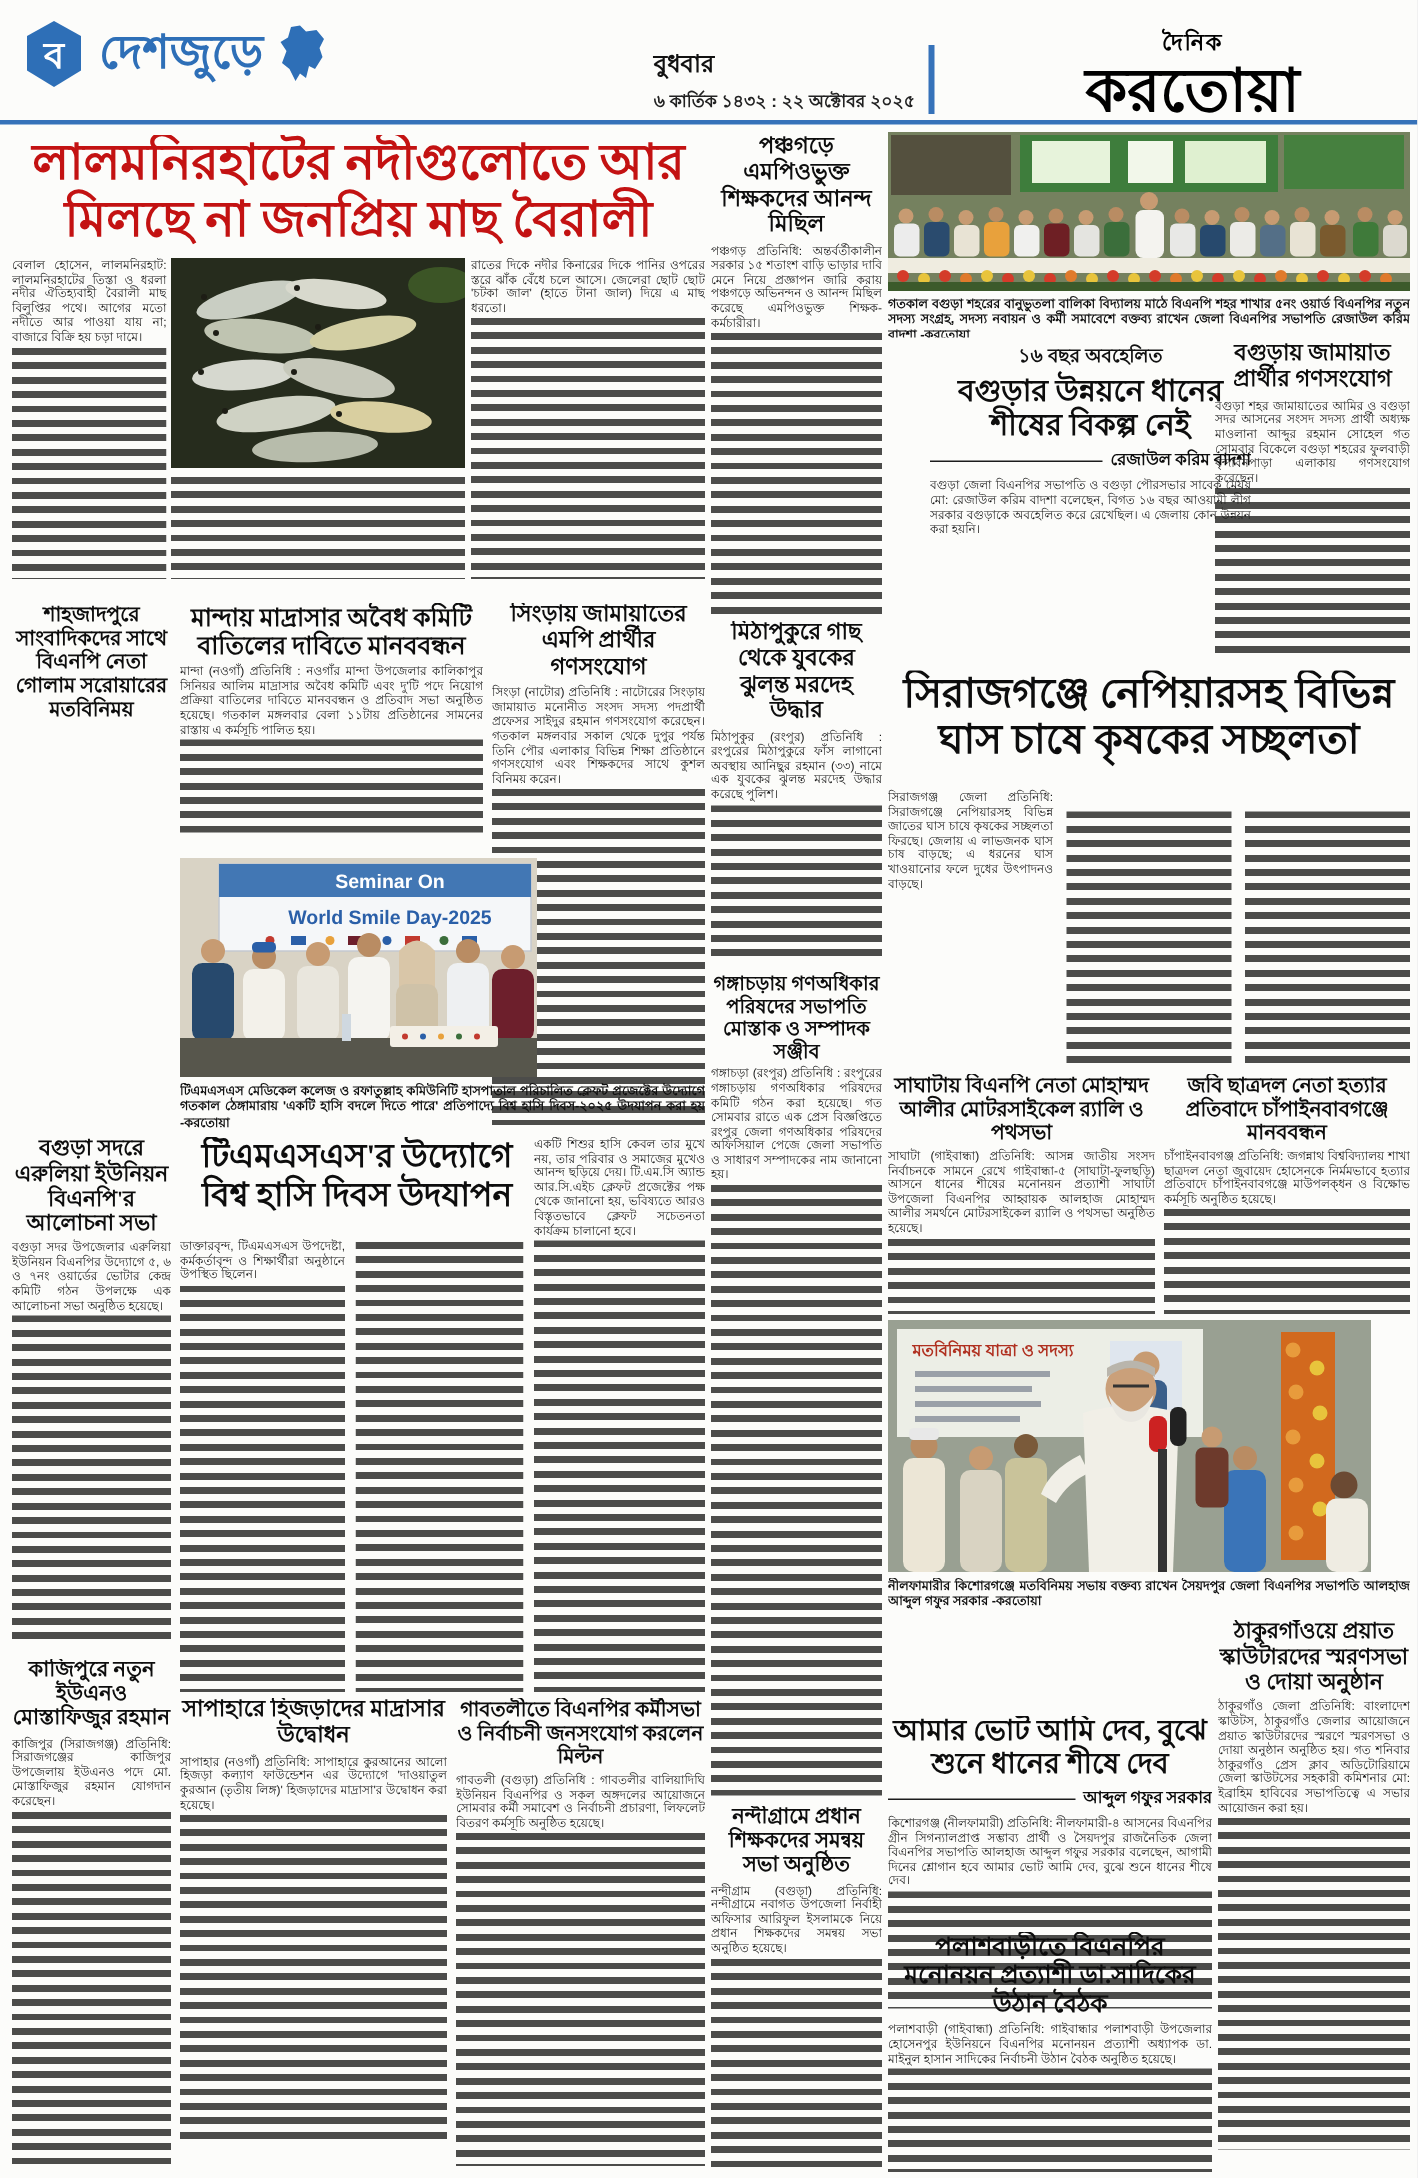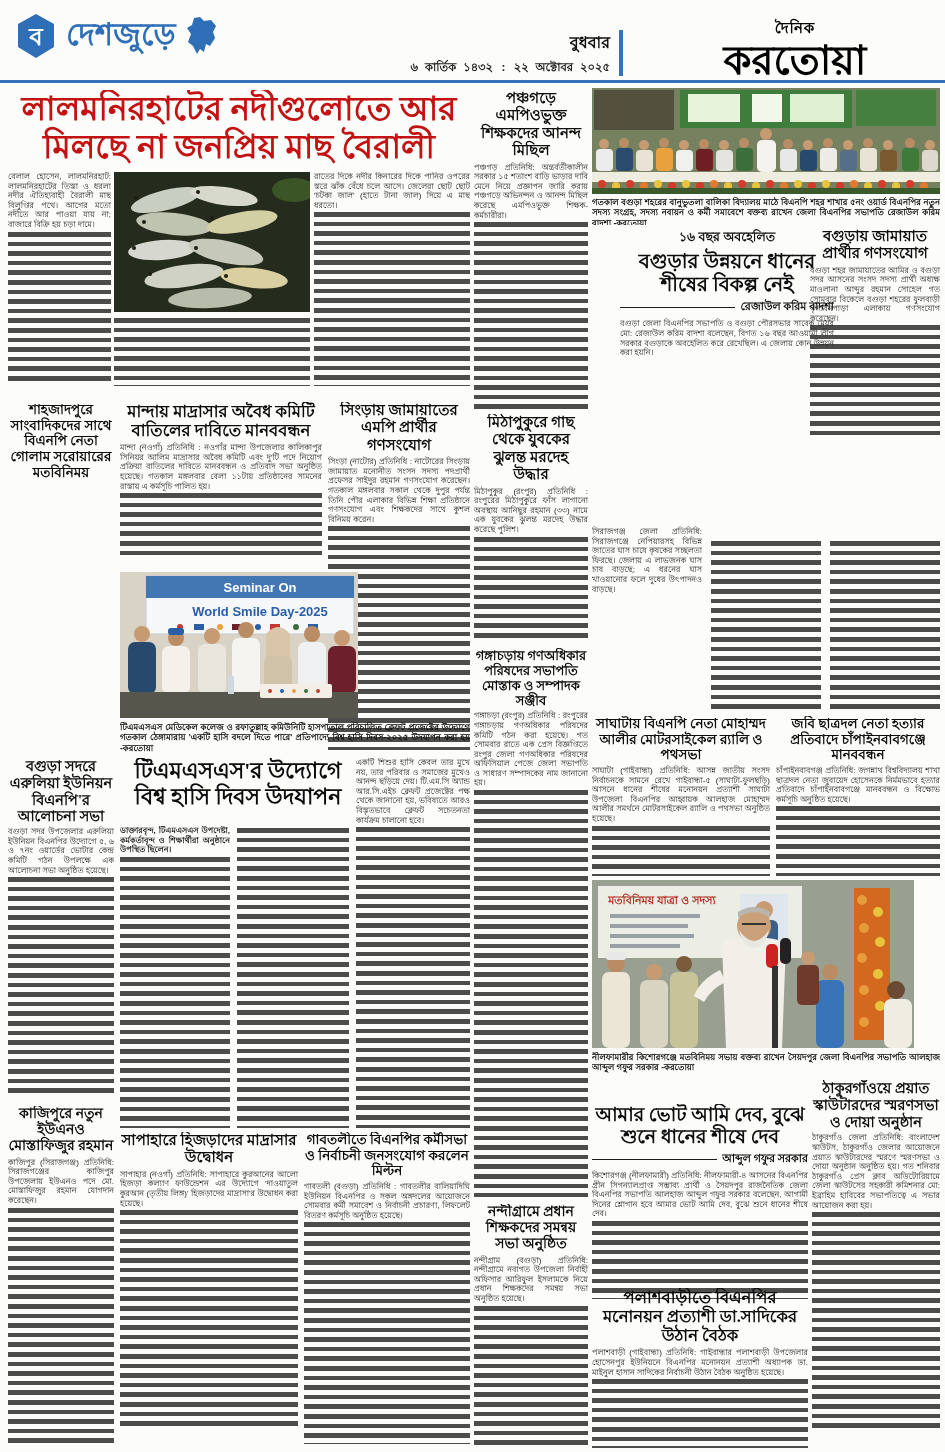--- a/index.html
+++ b/index.html
@@ -15,21 +15,21 @@
   .fx{flex:1;margin-top:2px;min-height:0;
       background:repeating-linear-gradient(180deg,rgba(32,32,30,.8) 0px,rgba(32,32,30,.8) 4.6px,
                  rgba(0,0,0,0) 4.6px,rgba(0,0,0,0) 9.6px);}
   .cap{font-size:8.5px;line-height:10.4px;font-weight:700;text-align:justify;color:#101010;}
   .byl{display:flex;align-items:center;gap:5px;margin:2px 0 2px 0;}
   .byl .rule{flex:1;border-top:1.6px solid #1c1c1c;}
   .byl .name{font-weight:700;font-size:11px;white-space:nowrap;color:#0d0d0d;
              font-family:"Liberation Serif",serif;}
   .logo-row{position:absolute;left:14px;top:10px;display:flex;align-items:center;gap:8px;}
   .logo-word{font-size:31px;font-weight:800;color:#2e6fb7;font-family:"Liberation Serif",serif;}
-  .dateblock{position:absolute;right:335px;top:30px;text-align:right;font-family:Liberation Mono, monospace;}
+  .dateblock{position:absolute;right:335px;top:30px;text-align:left;}
   .weekday{font-size:16px;font-weight:700;color:#111;}
   .dateline{font-size:11.5px;font-weight:700;color:#222;margin-top:2px;}
   .vbar{position:absolute;right:322px;top:30px;width:4px;height:46px;background:#3672b9;}
   .masthead{position:absolute;right:0;top:16px;width:300px;text-align:center;}
   .mh-top{font-size:15px;font-weight:800;color:#000;letter-spacing:1px;}
   .mh-main{font-size:40px;font-weight:800;color:#000;line-height:1.02;
            font-family:"Liberation Serif",serif;}
   .toprule{position:absolute;left:0;top:80px;width:945px;height:3px;background:#3672b9;}
   .photo{display:block;background:#777;}
 </style>
@@ -191,20 +191,21 @@
 
   <div class="blk" style="left:810px;top:228px;width:130px;height:214px;">
     <div class="hl" style="font-size:15px;">বগুড়ায় জামায়াত প্রার্থীর গণসংযোগ</div>
     <div class="body" style="height:170px;margin-top:3px;">
       <div class="ex">বগুড়া শহর জামায়াতের আমির ও বগুড়া সদর আসনের সংসদ সদস্য প্রার্থী অধ্যক্ষ মাওলানা আব্দুর রহমান সোহেল গত সোমবার বিকেলে বগুড়া শহরের ফুলবাড়ী বৃন্দাবনপাড়া এলাকায় গণসংযোগ করেছেন।</div>
       <div class="fx"></div>
     </div>
   </div>
 
   <div class="blk" style="left:592px;top:447px;width:348px;height:266px;">
+    <div class="hl" style="font-size:27px;">সিরাজগঞ্জে নেপিয়ারসহ বিভিন্ন ঘাস চাষে কৃষকের সচ্ছলতা</div>
     <div style="position:absolute;left:0;top:80px;width:110px;height:172px;align-items:center;" class="body">
       <div class="ex">সিরাজগঞ্জ জেলা প্রতিনিধি: সিরাজগঞ্জে নেপিয়ারসহ বিভিন্ন জাতের ঘাস চাষে কৃষকের সচ্ছলতা ফিরছে। জেলায় এ লাভজনক ঘাস চাষ বাড়ছে; এ ধরনের ঘাস খাওয়ানোর ফলে দুধের উৎপাদনও বাড়ছে।</div>
       <div class="fx"></div>
     </div>
     <div style="position:absolute;left:119px;top:92px;width:110px;height:172px;" class="body">
       <div class="fx"></div>
     </div>
     <div style="position:absolute;left:238px;top:92px;width:110px;height:172px;" class="body">
       <div class="fx"></div>
     </div>
@@ -293,21 +294,21 @@
     <circle cx="150" cy="119" r="2" fill="#c23a2f"></circle>
       <circle cx="162" cy="119" r="2" fill="#2a5fa8"></circle>
     <circle cx="174" cy="119" r="2" fill="#e8a13c"></circle>
       <circle cx="186" cy="119" r="2" fill="#3b6e3b"></circle>
     <circle cx="198" cy="119" r="2" fill="#c23a2f"></circle>
     <rect x="108" y="104" width="6" height="18" fill="#cfd8e0"></rect>
   </svg>
   <div class="blk cap" style="left:120px;top:722px;width:350px;height:32px;">টিএমএসএস মেডিকেল কলেজ ও রফাতুল্লাহ কমিউনিটি হাসপাতাল পরিচালিত ক্লেফট প্রজেক্টের উদ্যোগে গতকাল ঠেঙ্গামারায় 'একটি হাসি বদলে দিতে পারে' প্রতিপাদ্যে বিশ্ব হাসি দিবস-২০২৫ উদযাপন করা হয় -করতোয়া</div>
 
   <div class="blk hl" style="left:120px;top:758px;width:236px;height:62px;font-size:22px;">টিএমএসএস'র উদ্যোগে বিশ্ব হাসি দিবস উদযাপন</div>
-  <div class="blk body" style="left:120px;top:826px;width:110px;height:302px;font-weight:bold;">
+  <div class="blk body" style="left:120px;top:826px;width:110px;height:302px;">
     <div class="ex">ডাক্তারবৃন্দ, টিএমএসএস উপদেষ্টা, কর্মকর্তাবৃন্দ ও শিক্ষার্থীরা অনুষ্ঠানে উপস্থিত ছিলেন।</div>
     <div class="fx"></div>
   </div>
   <div class="blk body" style="left:237px;top:826px;width:112px;height:302px;">
     <div class="fx"></div>
   </div>
   <div class="blk body" style="left:356px;top:758px;width:114px;height:370px;">
     <div class="ex">একটি শিশুর হাসি কেবল তার মুখে নয়, তার পরিবার ও সমাজের মুখেও আনন্দ ছড়িয়ে দেয়। টি.এম.সি অ্যান্ড আর.সি.এইচ ক্লেফট প্রজেক্টের পক্ষ থেকে জানানো হয়, ভবিষ্যতে আরও বিস্তৃতভাবে ক্লেফট সচেতনতা কার্যক্রম চালানো হবে।</div>
     <div class="fx"></div>
   </div>
@@ -348,21 +349,21 @@
     <div class="hl" style="font-size:13.5px;">সাঘাটায় বিএনপি নেতা মোহাম্মদ আলীর মোটরসাইকেল র‌্যালি ও পথসভা</div>
     <div class="body" style="height:112px;margin-top:3px;">
       <div class="ex">সাঘাটা (গাইবান্ধা) প্রতিনিধি: আসন্ন জাতীয় সংসদ নির্বাচনকে সামনে রেখে গাইবান্ধা-৫ (সাঘাটা-ফুলছড়ি) আসনে ধানের শীষের মনোনয়ন প্রত্যাশী সাঘাটা উপজেলা বিএনপির আহ্বায়ক আলহাজ মোহাম্মদ আলীর সমর্থনে মোটরসাইকেল র‌্যালি ও পথসভা অনুষ্ঠিত হয়েছে।</div>
       <div class="fx"></div>
     </div>
   </div>
 
   <div class="blk" style="left:776px;top:716px;width:164px;height:160px;">
     <div class="hl" style="font-size:13.5px;">জবি ছাত্রদল নেতা হত্যার প্রতিবাদে চাঁপাইনবাবগঞ্জে মানববন্ধন</div>
     <div class="body" style="height:112px;margin-top:3px;">
-      <div class="ex">চাঁপাইনবাবগঞ্জ প্রতিনিধি: জগন্নাথ বিশ্ববিদ্যালয় শাখা ছাত্রদল নেতা জুবায়েদ হোসেনকে নির্মমভাবে হত্যার প্রতিবাদে চাঁপাইনবাবগঞ্জে মানববন্ধন ও বিক্ষোভ কর্মসূচি অনুষ্ঠিত হয়েছে।</div>
+      <div class="ex">চাঁপাইনবাবগঞ্জ প্রতিনিধি: জগন্নাথ বিশ্ববিদ্যালয় শাখা ছাত্রদল নেতা জুবায়েদ হোসেনকে নির্মমভাবে হত্যার প্রতিবাদে চাঁপাইনবাবগঞ্জে মাউপলক্ধন ও বিক্ষোভ কর্মসূচি অনুষ্ঠিত হয়েছে।</div>
       <div class="fx"></div>
     </div>
   </div>
 
   <svg class="blk photo" style="left:592px;top:880px;" width="322" height="168" viewBox="0 0 322 168">
     <rect width="322" height="168" fill="#99a092"></rect>
     <rect x="6" y="6" width="204" height="72" fill="#eceee6"></rect>
     <text x="70" y="24" text-anchor="middle" font-size="11" font-weight="bold" fill="#b03020">মতবিনিময় যাত্রা ও সদস্য</text>
     <rect x="18" y="34" width="90" height="4" fill="#9aa0a8"></rect>
       <rect x="18" y="44" width="78" height="4" fill="#9aa0a8"></rect>
@@ -399,21 +400,21 @@
     <path d="M147 50 q15 22 30 0 q-4 18 -15 18 q-11 0 -15 -18" fill="#e9e7e1"></path>
     <path d="M146 38 q16 -12 32 0 l0 -6 q-16 -10 -32 0 Z" fill="#b9b5ac"></path>
     <line x1="150" y1="44" x2="174" y2="44" stroke="#333" stroke-width="2"></line>
     <rect x="174" y="64" width="12" height="24" rx="5" fill="#c22"></rect>
     <rect x="188" y="58" width="11" height="26" rx="5" fill="#222"></rect>
     <rect x="180" y="86" width="6" height="82" fill="#333"></rect>
     <path d="M128 90 q-20 10 -26 26 l10 6 q8 -14 22 -20 Z" fill="#f1efe7"></path>
   </svg>
   <div class="blk cap" style="left:592px;top:1052px;width:348px;height:24px;">নীলফামারীর কিশোরগঞ্জে মতবিনিময় সভায় বক্তব্য রাখেন সৈয়দপুর জেলা বিএনপির সভাপতি আলহাজ আব্দুল গফুর সরকার -করতোয়া</div>
 
-  <div class="blk" style="left:592px;top:1104px;width:216px;height:204px;">
+  <div class="blk" style="left:592px;top:1144px;width:216px;height:204px;">
     <div class="hl" style="font-size:19px;">আমার ভোট আমি দেব, বুঝে শুনে ধানের শীষে দেব</div>
     <div class="byl">
       <span class="rule"></span>
       <span class="name">আব্দুল গফুর সরকার</span>
     </div>
     <div class="body" style="height:128px;">
       <div class="ex">কিশোরগঞ্জ (নীলফামারী) প্রতিনিধি: নীলফামারী-৪ আসনের বিএনপির গ্রীন সিগন্যালপ্রাপ্ত সম্ভাব্য প্রার্থী ও সৈয়দপুর রাজনৈতিক জেলা বিএনপির সভাপতি আলহাজ আব্দুল গফুর সরকার বলেছেন, আগামী দিনের শ্লোগান হবে আমার ভোট আমি দেব, বুঝে শুনে ধানের শীষে দেব।</div>
       <div class="fx"></div>
     </div>
   </div>

